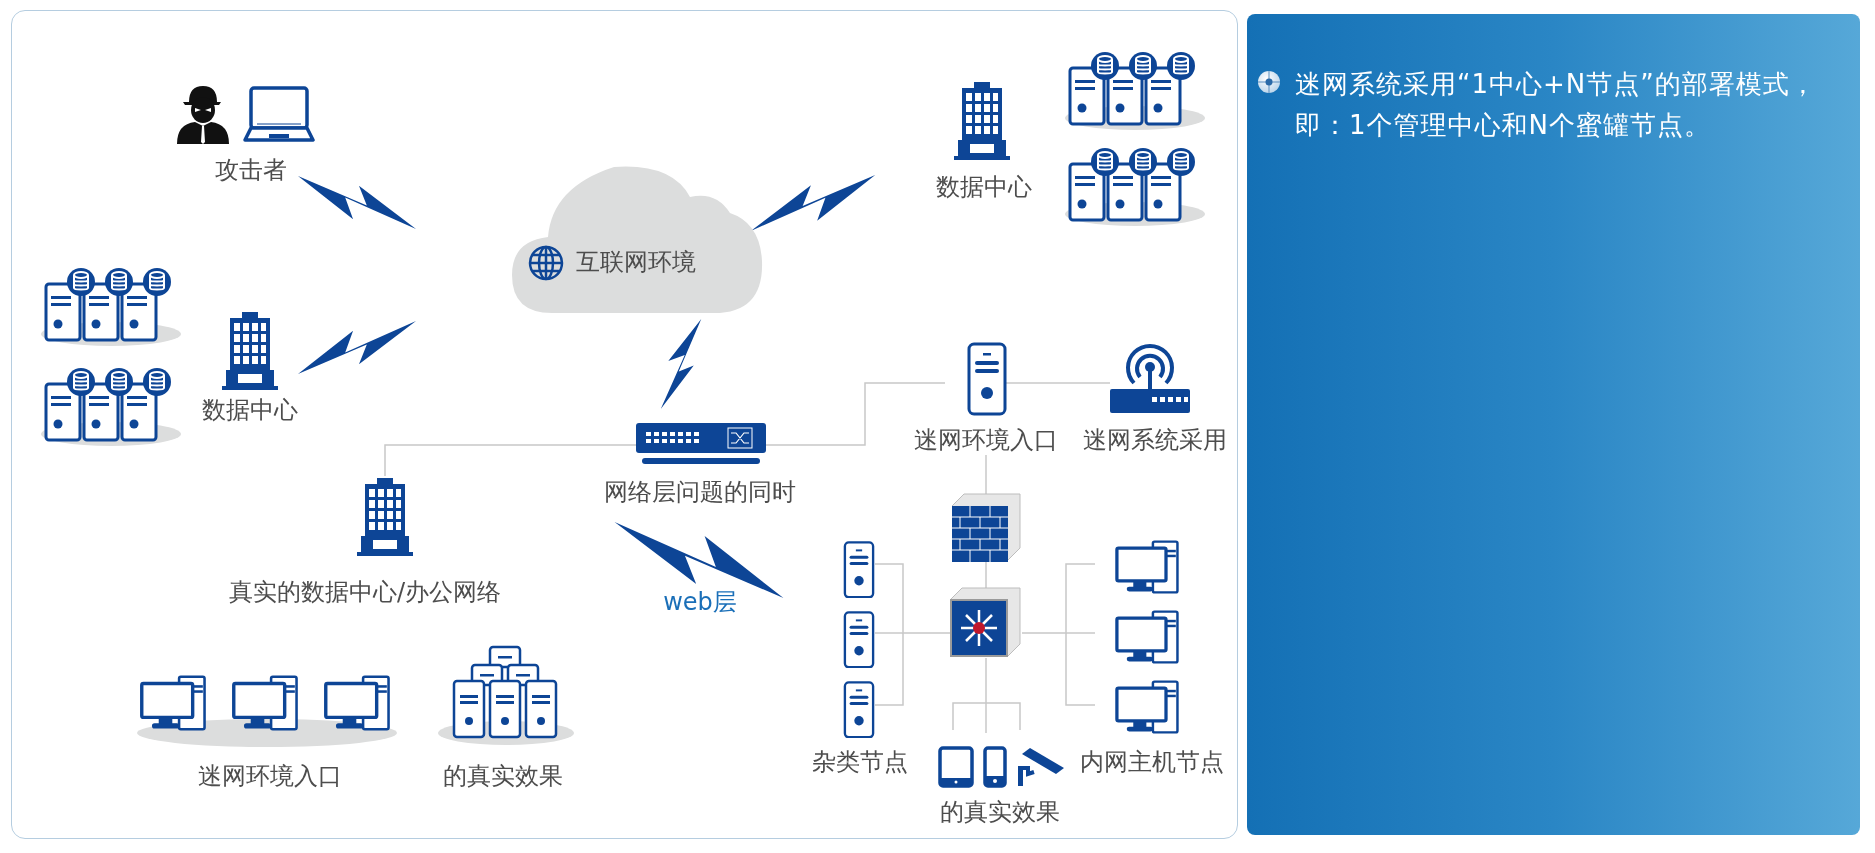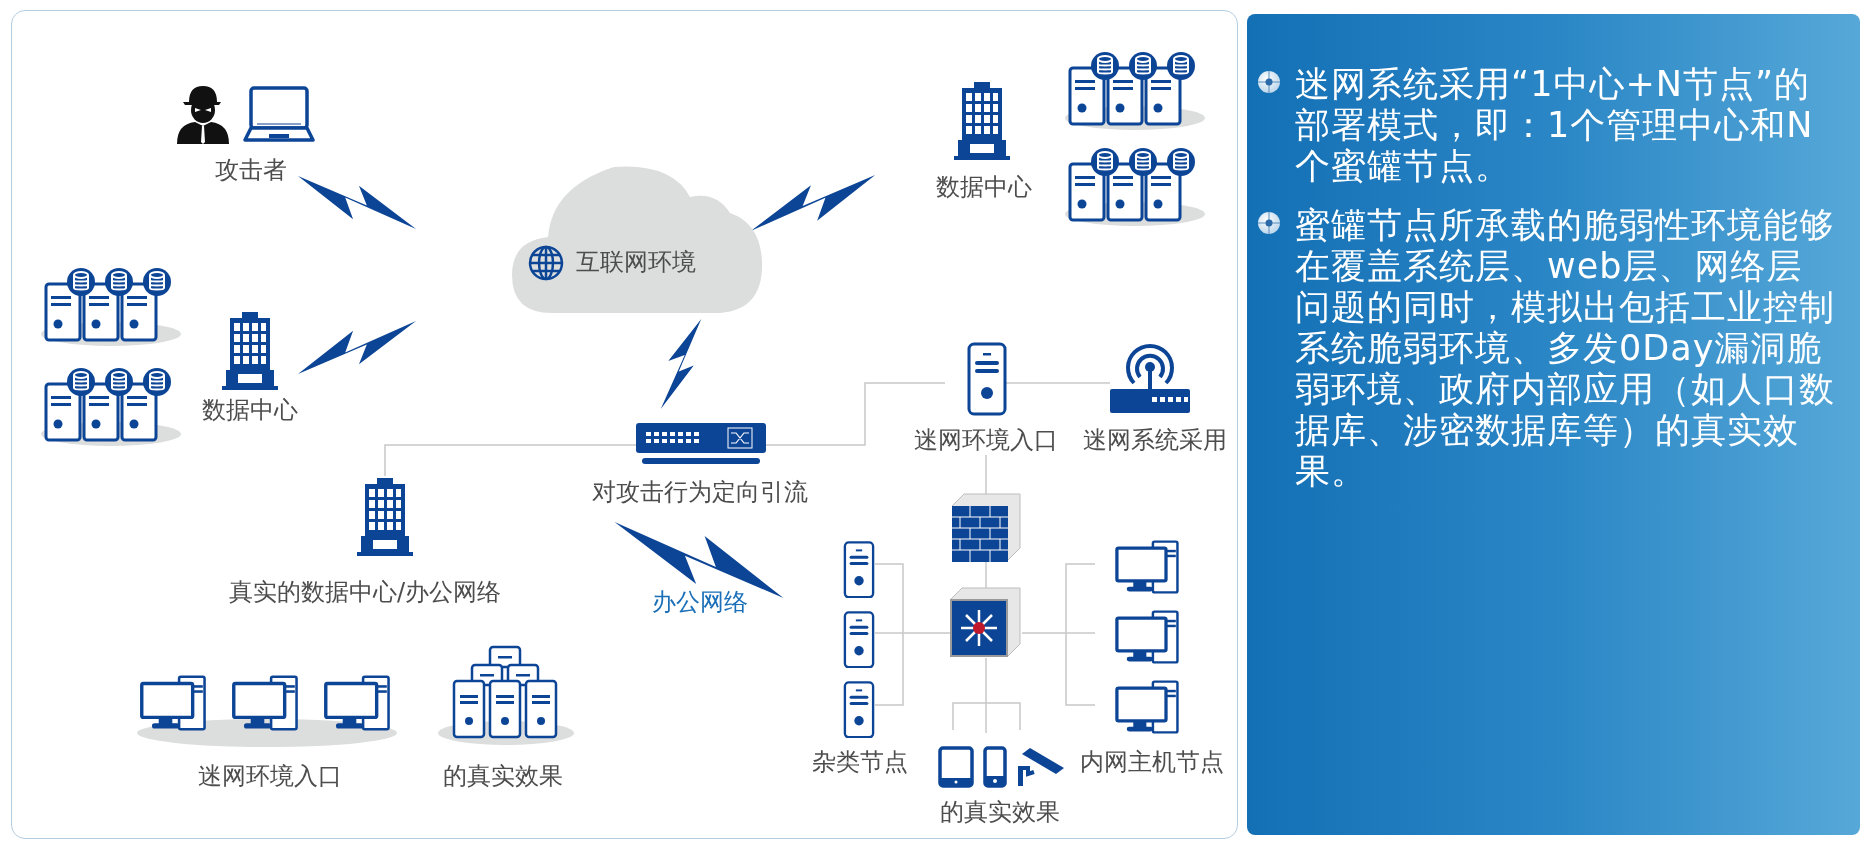--- a/index.html
+++ b/index.html
@@ -6,21 +6,21 @@
   body{width:1875px;height:853px;position:relative;overflow:hidden;font-family:"DejaVu Sans","Liberation Sans",sans-serif;}
   .frame{position:absolute;left:11px;top:10px;width:1227px;height:829px;border:1.5px solid #b5cde0;border-radius:14px;box-sizing:border-box;}
   .abs{position:absolute;}
   .lbl{position:absolute;color:#4d4d4d;font-size:24px;white-space:nowrap;transform:translateX(-50%);line-height:1;}
   .lbl.blue{color:#1a6fb8;}
   svg.abs{overflow:visible;}
   .panel{position:absolute;left:1247px;top:14px;width:613px;height:821px;border-radius:8px;
     background:linear-gradient(90deg,#1470b5 0%,#2a86c5 50%,#56a8d8 100%);box-sizing:border-box;padding:50px 22px 0 10px;}
   .pitem{display:flex;align-items:flex-start;margin-bottom:18px;}
   .bullet{flex:0 0 24px;width:24px;height:24px;margin-right:14px;margin-top:6px;}
-  .ptext{color:#ffffff;font-size:35px;line-height:41px;letter-spacing:1px;}
+  .ptext{color:#ffffff;font-size:26px;line-height:41px;letter-spacing:1px;}
 </style>
 </head>
 <body>
 
 <svg width="0" height="0" style="position:absolute">
   <defs>
     <symbol id="bolt" viewBox="0 0 120 54">
       <polygon points="0,0 70,30 62,10 120,54 48,22 56,44" fill="#0d4596"></polygon>
     </symbol>
     <symbol id="tower" viewBox="0 0 44 74">
@@ -207,27 +207,27 @@
       <rect x="26" y="16" width="5" height="4"></rect>
       <rect x="34" y="16" width="5" height="4"></rect>
       <rect x="42" y="16" width="5" height="4"></rect>
       <rect x="50" y="16" width="5" height="4"></rect>
       <rect x="58" y="16" width="5" height="4"></rect>
   </g>
   <rect x="92" y="5" width="24" height="20" fill="none" stroke="#fff" stroke-width="1"></rect>
   <path d="M95 10 h5 l8 10 h5 M95 20 h5 l8 -10 h5" stroke="#fff" stroke-width="1.2" fill="none"></path>
   <rect x="6" y="35" width="118" height="6" rx="3" fill="#0d4596"></rect>
 </svg>
-<div class="lbl" style="left:700px;top:480px">对攻击行为定向引流</div>
+<div class="lbl" style="left:700px;top:480px">网络层问题的同时</div>
 
 <svg class="abs" style="left:355px;top:476px" width="60" height="80">
     <use href="#building" width="60" height="80"></use>
   </svg>
 <div class="lbl" style="left:365px;top:580px">真实的数据中心/办公网络</div>
-<div class="lbl blue" style="left:700px;top:590px">办公网络</div>
+<div class="lbl blue" style="left:700px;top:590px">web层</div>
 
 <svg class="abs" style="left:965px;top:340px" width="44" height="76">
     <use href="#tower" width="44" height="76"></use>
   </svg>
 <svg class="abs" style="left:1108px;top:343px" width="84" height="72" viewBox="0 0 84 72">
   <g fill="none" stroke="#0d4596" stroke-width="4">
     <path d="M26 40 a22 22 0 1 1 32 0"></path>
       <path d="M32 34 a13 13 0 1 1 20 0"></path>
   </g>
   <circle cx="42" cy="24" r="5" fill="#0d4596"></circle>
@@ -340,19 +340,13 @@
 </svg>
 <div class="lbl" style="left:503px;top:764px">的真实效果</div>
 
 <div class="panel">
   <div class="pitem">
     <svg class="bullet">
         <use href="#bulletdisc" width="24" height="24"></use>
       </svg>
     <div class="ptext">迷网系统采用“1中心+N节点”的部署模式，即：1个管理中心和N个蜜罐节点。</div>
   </div>
-  <div class="pitem">
-    <svg class="bullet">
-        <use href="#bulletdisc" width="24" height="24"></use>
-      </svg>
-    <div class="ptext">蜜罐节点所承载的脆弱性环境能够在覆盖系统层、web层、网络层问题的同时，模拟出包括工业控制系统脆弱环境、多发0Day漏洞脆弱环境、政府内部应用（如人口数据库、涉密数据库等）的真实效果。</div>
-  </div>
 </div>
 
 </body></html>

